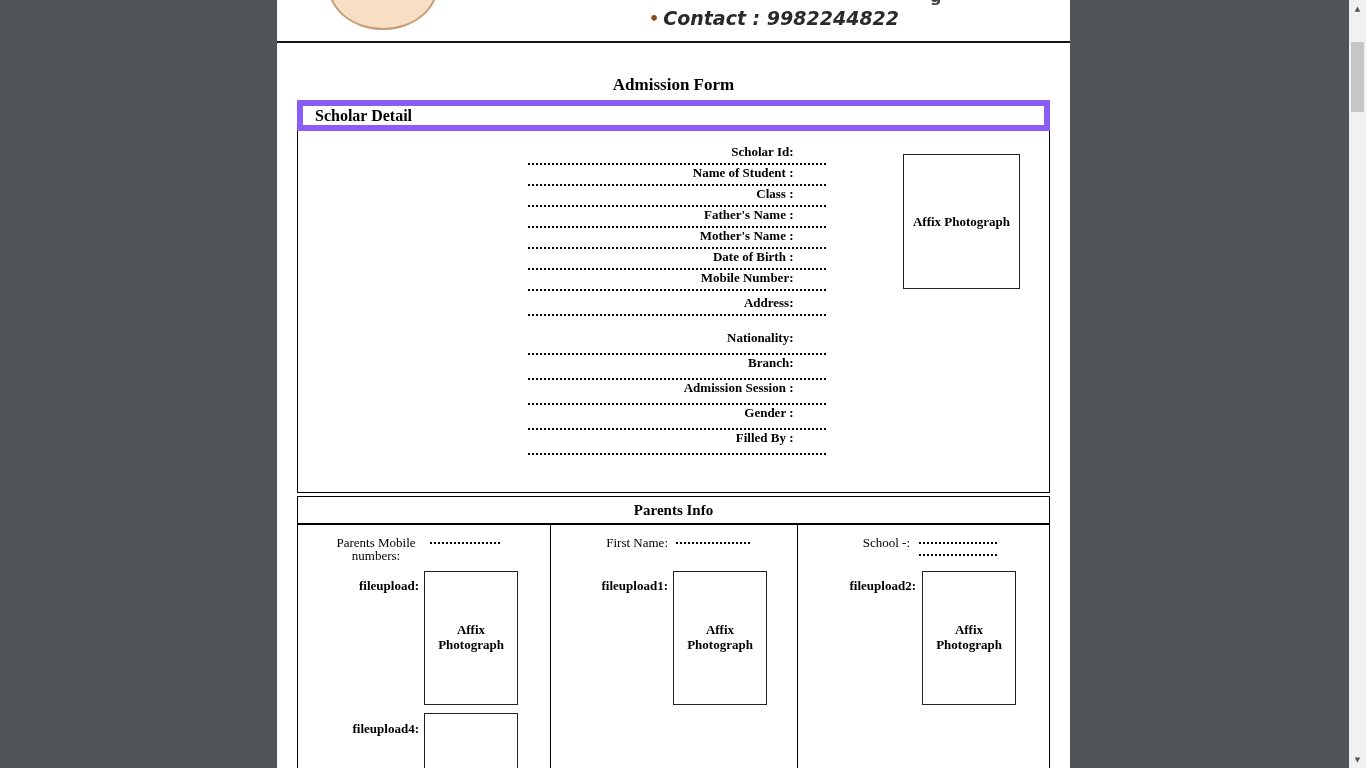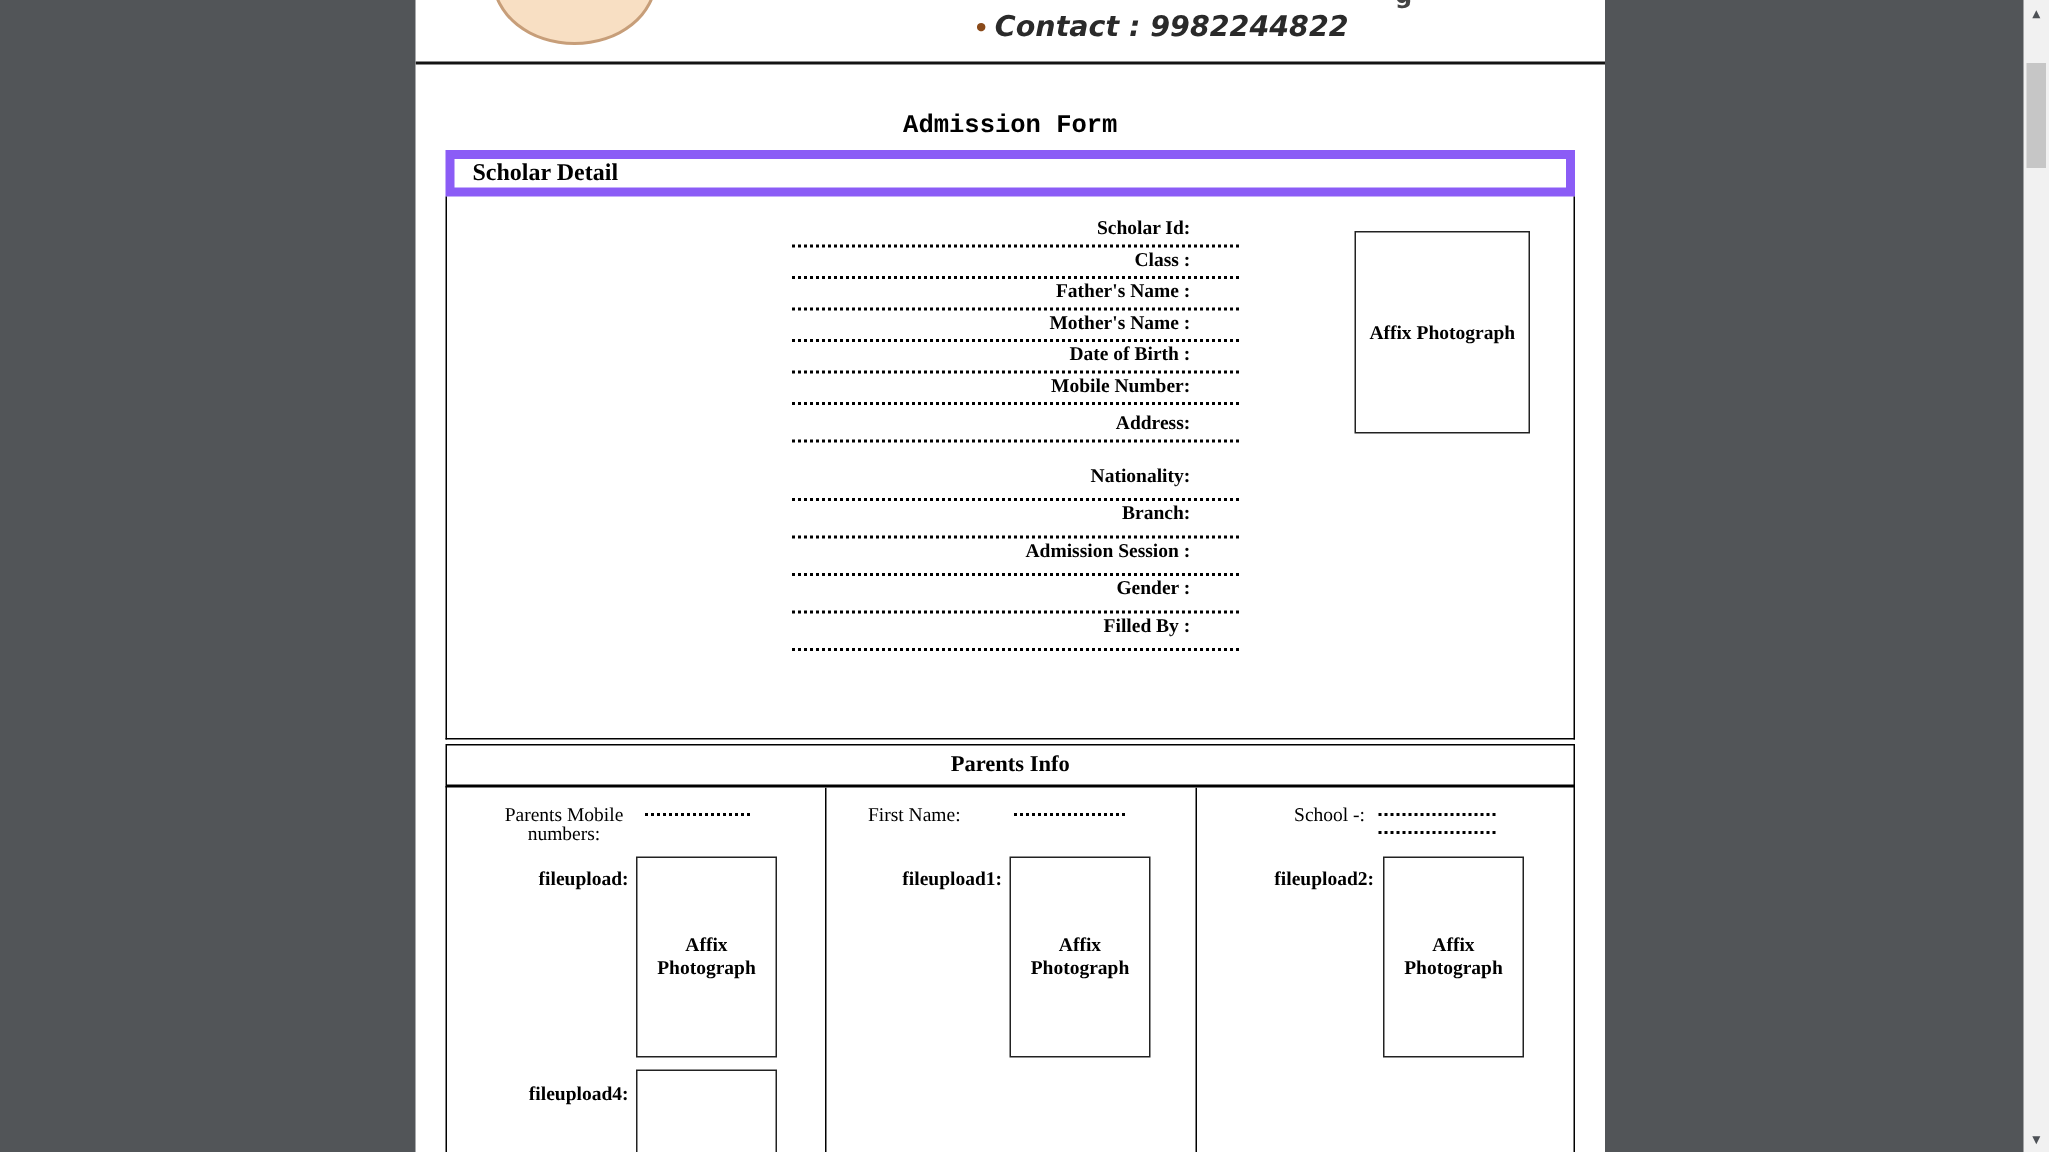--- a/index.html
+++ b/index.html
@@ -16,21 +16,21 @@
                color:#444; font-family:"DejaVu Sans", sans-serif; }
 
   .contact-line { position:absolute; left:372px; top:7px; font-family:"DejaVu Sans", sans-serif;
                   font-weight:bold; font-style:italic; font-size:19px; color:#2a2a2a;
                   display:flex; align-items:center; }
   .contact-bullet { color:#8a4a1a; font-style:normal; font-size:16px; margin-right:4px; }
 
   .top-rule { position:absolute; left:0; top:41px; width:793px; height:2px; background:#141414; }
 
   .form-title { position:absolute; left:20px; top:75px; width:753px; text-align:center;
-                font-size:17px; font-weight:bold; color:#000;font-family:Liberation Mono, monospace; }
+                font-size:17px; font-weight:bold; color:#000; }
 
   .scholar-head { position:absolute; left:20px; top:100px; width:753px; height:31px;
                   border:6px solid #8b5cf6; display:flex; align-items:center;
                   padding-left:12px; font-size:16px; font-weight:bold; }
 
   .scholar-body { position:absolute; left:20px; top:131px; width:753px; height:362px;
                   border:1px solid #000; border-top:none; padding-top:13px; }
 
   .field-row { display:flex; align-items:center; height:21px;flex-direction:column; }
   .field-row.tall { height:25px; }
@@ -50,21 +50,21 @@
   .parents-table { position:absolute; left:20px; top:524px; width:753px; height:244px;
                    border:1px solid #000; border-bottom:none; display:flex; overflow:hidden; }
   .pcol { position:relative; height:100%; }
   .pcol1 { width:252px; }
   .pcol2 { width:247px; border-left:1px solid #000; }
   .pcol3 { flex:1; border-left:1px solid #000; }
 
   .pcol-head-label { position:absolute; font-weight:normal; font-size:13px; line-height:12.5px;
                      text-align:center; }
   .c1-head { left:28px; top:12px; width:100px; }
-  .c2-head { left:0px; top:12px; width:117px; }
+  .c2-head { left:0px; top:12px; width:117px; text-align:right; }
   .c3-head { left:0px; top:12px; width:112px; text-align:right; }
   .dots-sm { position:absolute; border-bottom:2px dotted #000; height:0; }
   .c1-dots { left:132px; top:17px; width:70px; }
   .c2-dots { left:125px; top:17px; width:74px; }
   .c3-dots1 { left:121px; top:17px; width:78px; }
   .c3-dots2 { left:121px; top:29px; width:78px; }
 
   .upload-label { position:absolute; font-weight:bold; font-size:13px; text-align:right; }
   .c1-ul { left:0; top:53px; width:121px; }
   .c2-ul { left:0; top:53px; width:117px; }
@@ -108,20 +108,24 @@
     <span>Scholar Detail</span>
   </div>
 
   <div class="scholar-body">
     <div class="group1">
       <div class="field-row">
         <span class="field-label">Scholar Id:</span>
         <span class="dots"></span>
       </div>
       <div class="field-row">
+        <span class="field-label">Name of Student :</span>
+        <span class="dots"></span>
+      </div>
+      <div class="field-row">
         <span class="field-label">Class :</span>
         <span class="dots"></span>
       </div>
       <div class="field-row">
         <span class="field-label">Father's Name :</span>
         <span class="dots"></span>
       </div>
       <div class="field-row">
         <span class="field-label">Mother's Name :</span>
         <span class="dots"></span>

